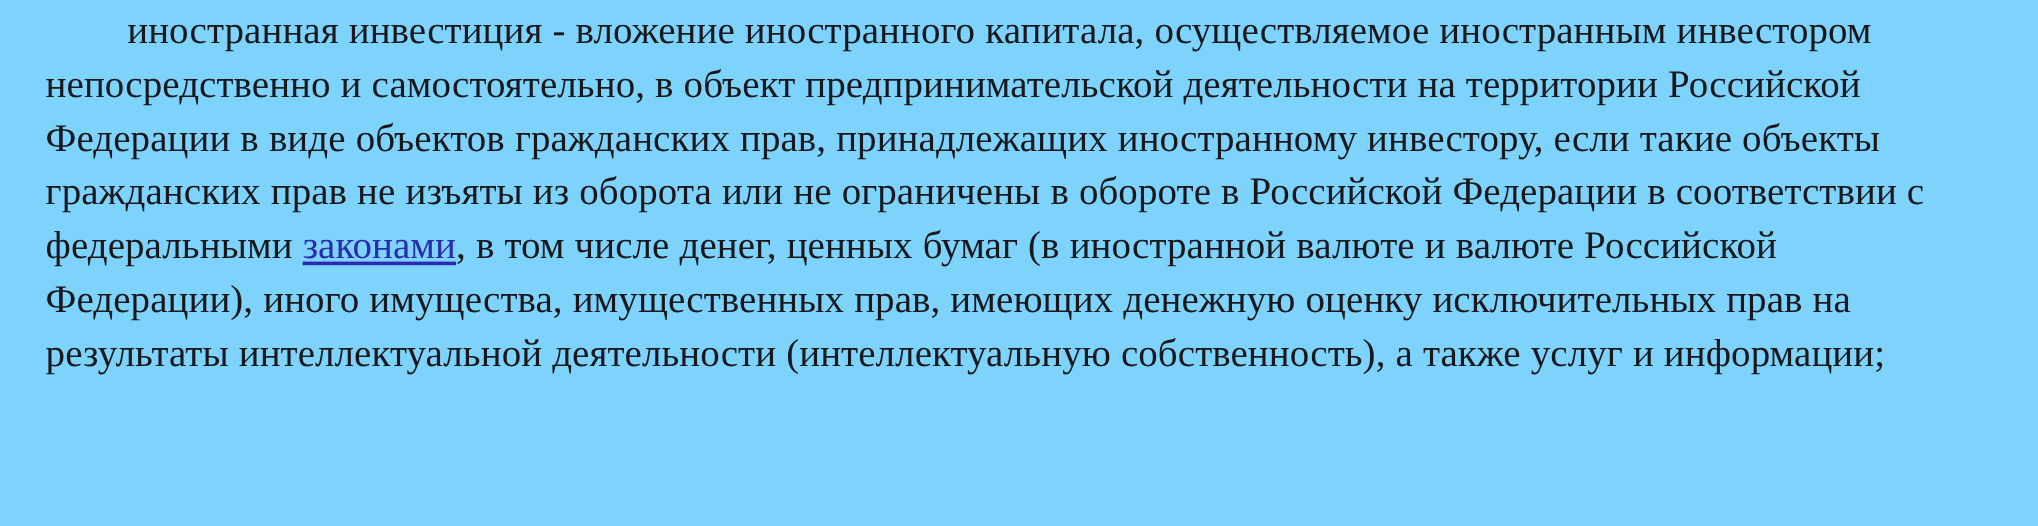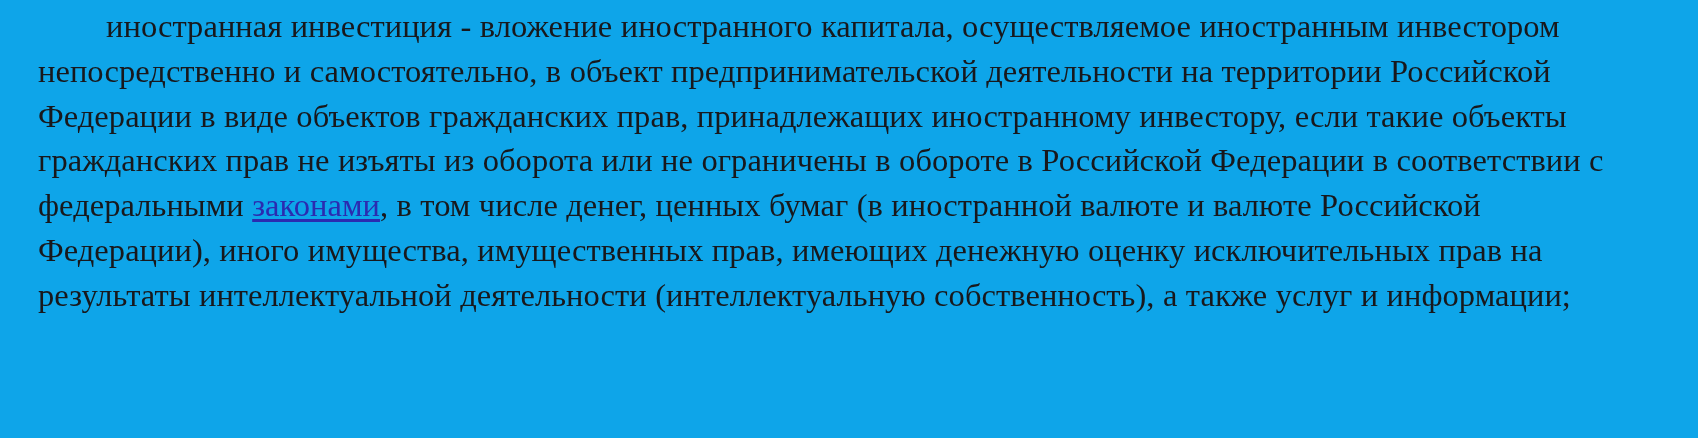--- a/index.html
+++ b/index.html
@@ -11,21 +11,21 @@
     width: 1698px;
     height: 438px;
     overflow: hidden;
     font-family: "Liberation Serif", "DejaVu Serif", serif;
   }
   .document {
     box-sizing: border-box;
     width: 1698px;
     height: 438px;
     padding: 4px 40px 0 38px;
-    background: #0ea5e9;
+    background: #7dd3fc;
   }
   .paragraph {
     margin: 0;
     text-indent: 68px;
     font-size: 32.5px;
     line-height: 44.8px;
     color: #18181c;
     text-align: left;
     letter-spacing: 0.05px;
     word-spacing: 0.2px;

